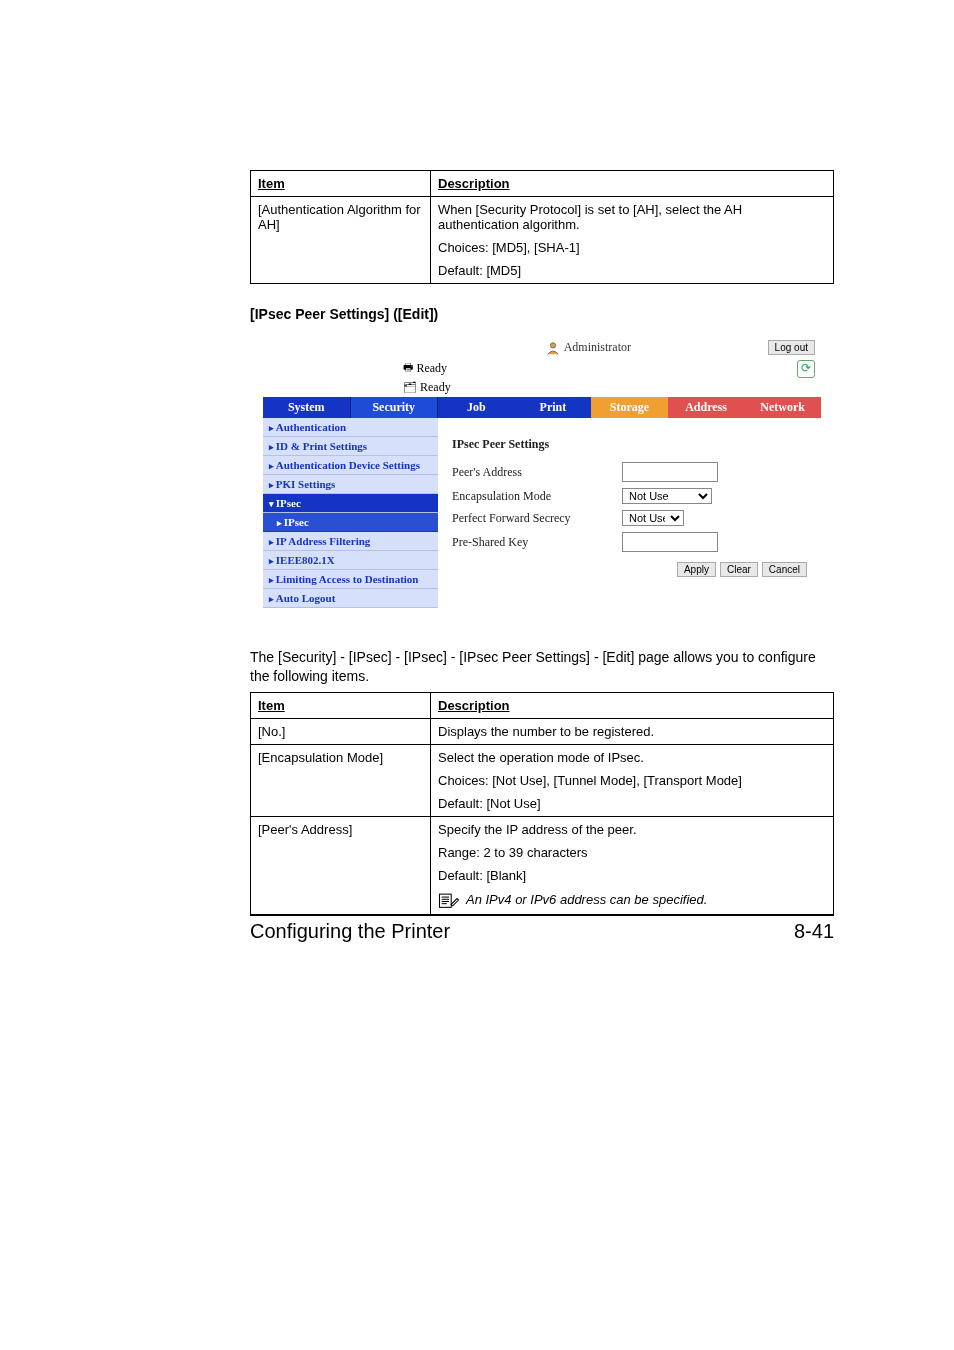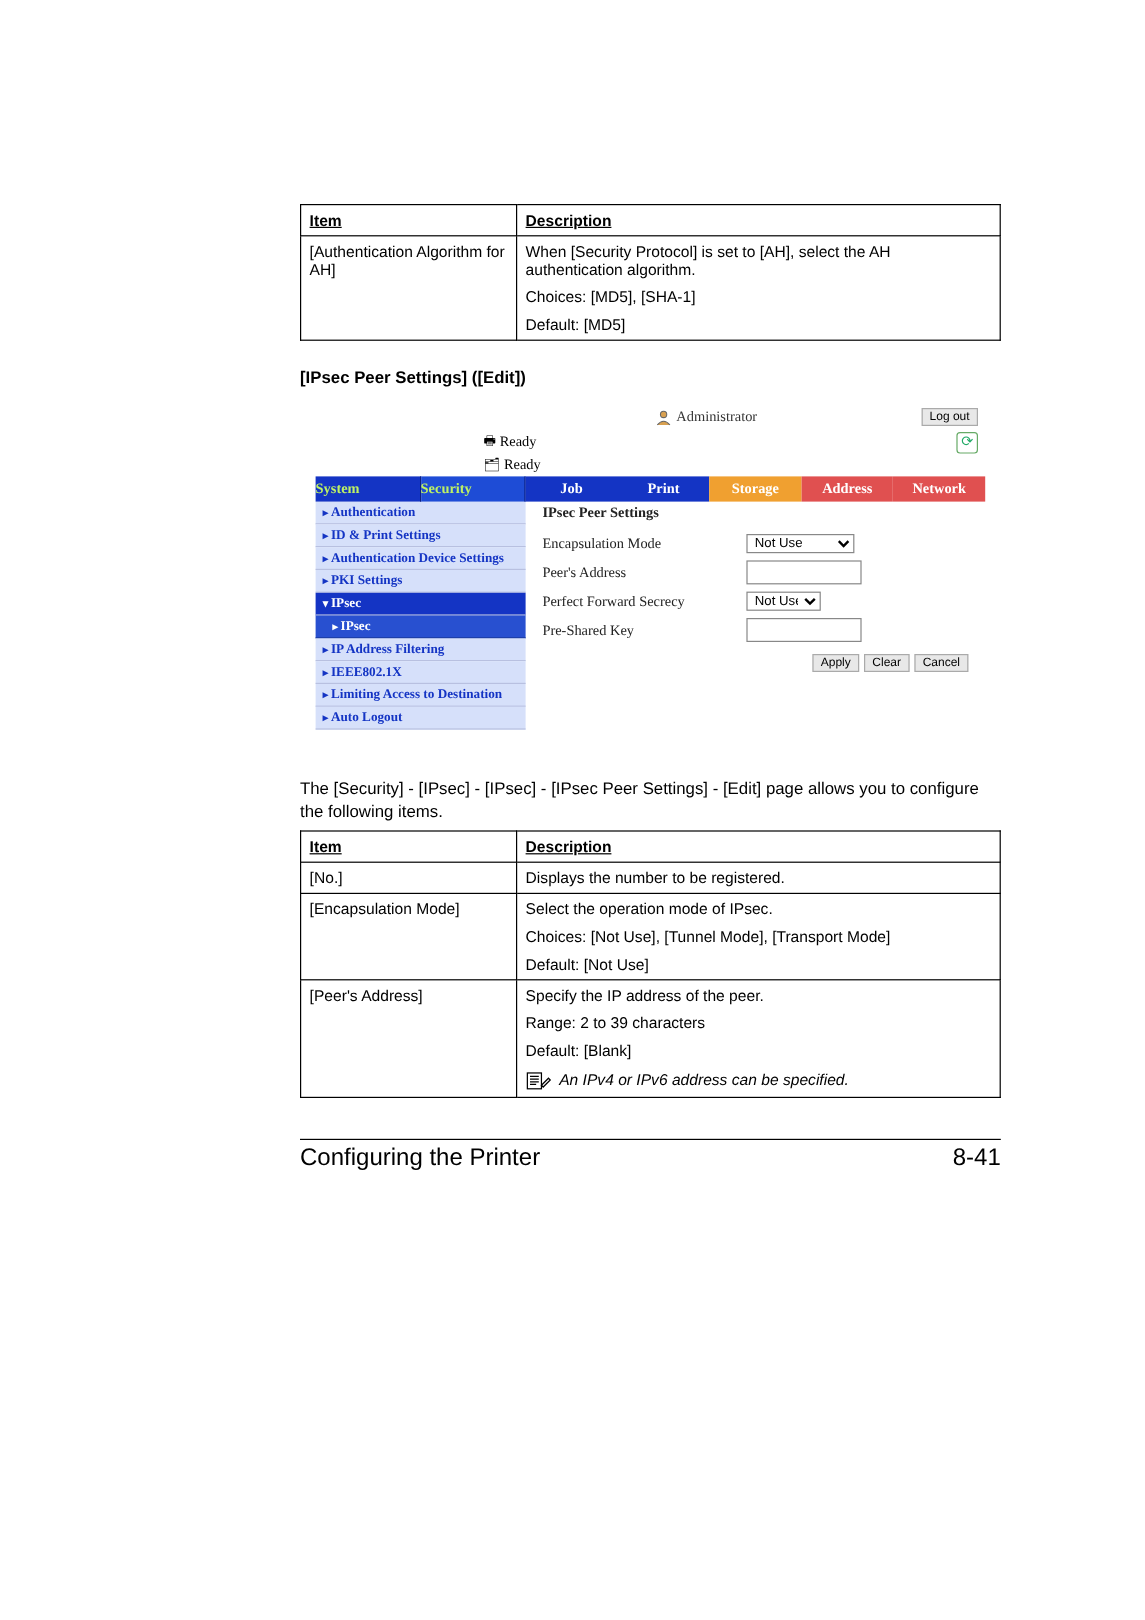--- a/index.html
+++ b/index.html
@@ -90,21 +90,21 @@
   }
   .admin-side {
     width: 175px;
     flex-shrink: 0;
   }
   .side-tabs {
     display:flex;
     font-family: "Times New Roman", serif;
   }
   .side-tab {
-    flex:1;color:#bef264;padding:3px 0;font-weight:bold;font-size:12px;
+    flex:1;text-align:center;color:#ffffff;padding:3px 0;font-weight:bold;font-size:12px;
     background:#1434c4;border-right:1px solid #0c2080;
   }
   .side-tab.sec { background:#1e4cd6; }
   .side-list {}
   .side-item {
     background:#d6e0fa;
     border-bottom:1px solid #b8c0e0;
     padding:3px 6px;
     color:#1434c4;
     font-weight:bold;
@@ -125,36 +125,36 @@
   }
   .main-tab {
     flex:1;text-align:center;padding:3px 0;color:#fff;
   }
   .mt-job{background:#1434c4;}
   .mt-print{background:#1434c4;}
   .mt-storage{background:#f0a030;}
   .mt-address{background:#e05050;}
   .mt-network{background:#e05050;}
   .form-area{
-    padding:2px 14px;font-family:"Times New Roman",serif;font-size:12px;color:#222;
+    padding:19px 14px;font-family:"Times New Roman",serif;font-size:12px;color:#222;
   }
   .form-title{font-weight:bold;margin-bottom:10px;}
   .form-row{display:flex;align-items:center;margin-bottom:6px;}
   .form-label{width:170px;}
   .form-val{}
   select.fake{font-family:Arial;font-size:11px;border:1px solid #888;background:#fff;padding:0 2px;width:90px;}
   input.fake{font-family:Arial;font-size:11px;border:1px solid #888;height:16px;width:90px;}
   .btnrow{display:flex;justify-content:flex-end;gap:4px;margin-top:10px;}
   .intro{font-size:14px;margin:30px 0 6px 0;line-height:1.35;}
   .note-row{display:flex;align-items:center;gap:6px;}
   .note-icon{
     width:22px;height:18px; stroke:#000;
   }
   .note-text{font-style:italic;font-size:13px;}
-  .footer-line{border-top:1px solid #000;margin-top:34px;padding-top:4px;display:flex;justify-content:space-between;align-items:flex-end;}
+  .footer-line{border-top:1px solid #000;padding-top:4px;display:flex;justify-content:space-between;align-items:flex-end;}
   .footer-left{font-size:20px;}
   .footer-right{font-size:20px;}
 </style>
 </head>
 <body>
 
 <div class="page">
 
   <table class="simple">
     <thead>
@@ -227,26 +227,26 @@
           <div class="main-tabs">
             <div class="main-tab mt-job">Job</div>
             <div class="main-tab mt-print">Print</div>
             <div class="main-tab mt-storage">Storage</div>
             <div class="main-tab mt-address">Address</div>
             <div class="main-tab mt-network">Network</div>
           </div>
           <div class="form-area">
             <div class="form-title">IPsec Peer Settings</div>
             <div class="form-row">
+              <div class="form-label">Peer's Address</div>
+              <div class="form-val"><input class="fake" style=""></div>
+            </div>
+            <div class="form-row">
               <div class="form-label">Encapsulation Mode</div>
               <div class="form-val"><select class="fake"><option>Not Use</option></select></div>
-            </div>
-            <div class="form-row">
-              <div class="form-label">Peer's Address</div>
-              <div class="form-val"><input class="fake" style=""></div>
             </div>
             <div class="form-row">
               <div class="form-label">Perfect Forward Secrecy</div>
               <div class="form-val"><select class="fake" style="width:62px"><option>Not Use</option></select></div>
             </div>
             <div class="form-row">
               <div class="form-label">Pre-Shared Key</div>
               <div class="form-val"><input class="fake" style=""></div>
             </div>
             <div class="btnrow">

